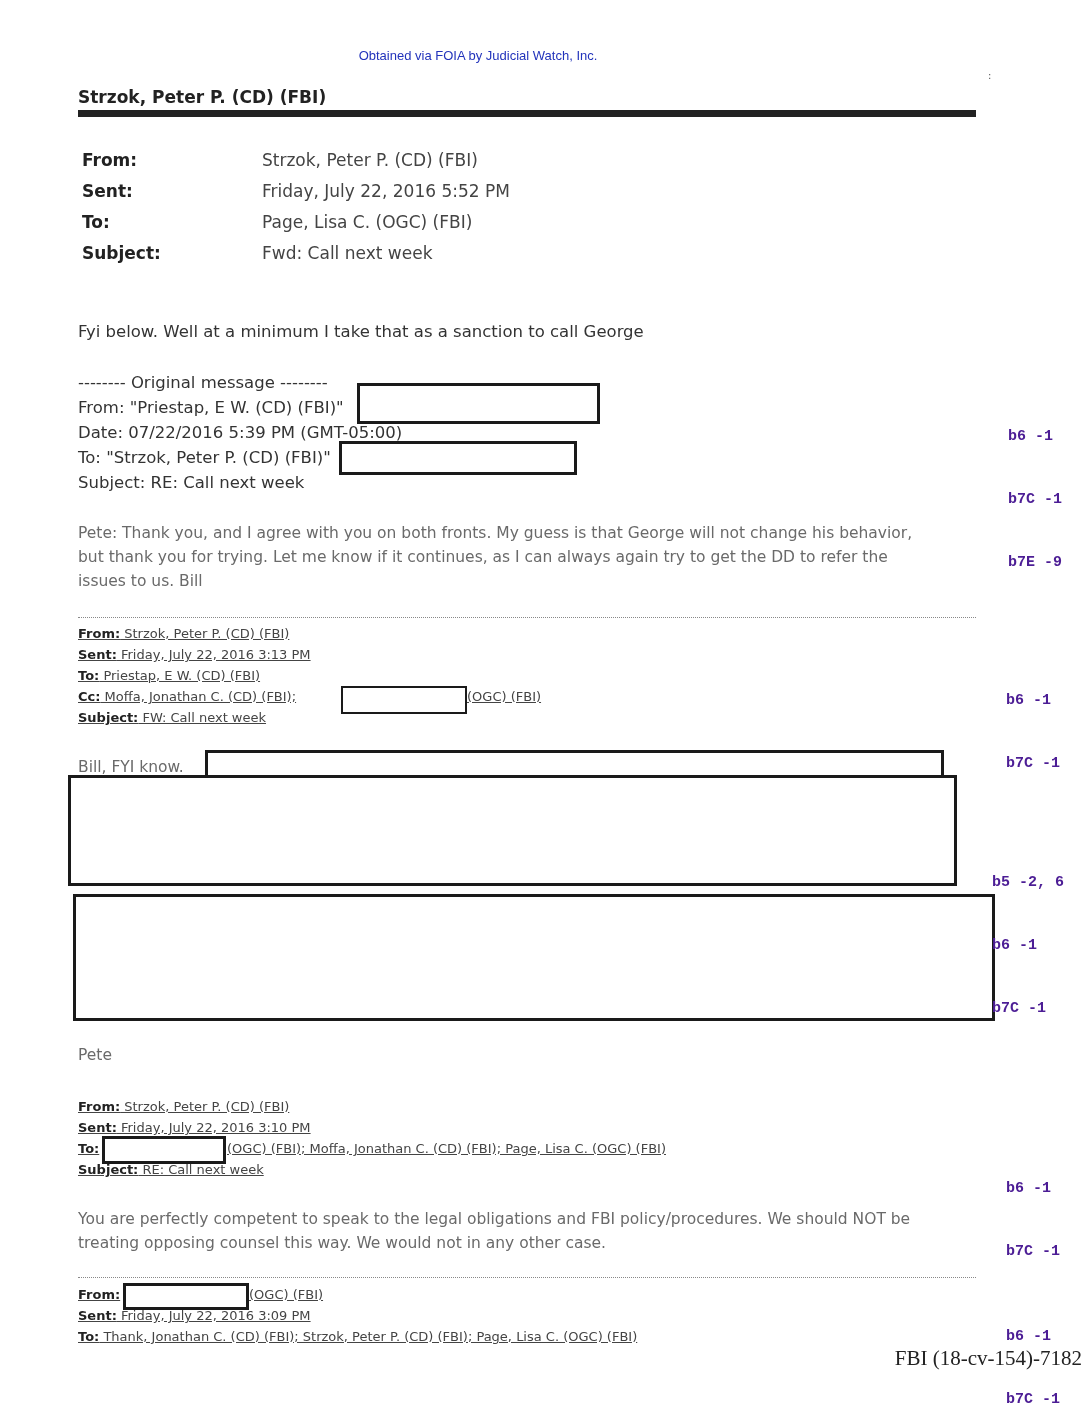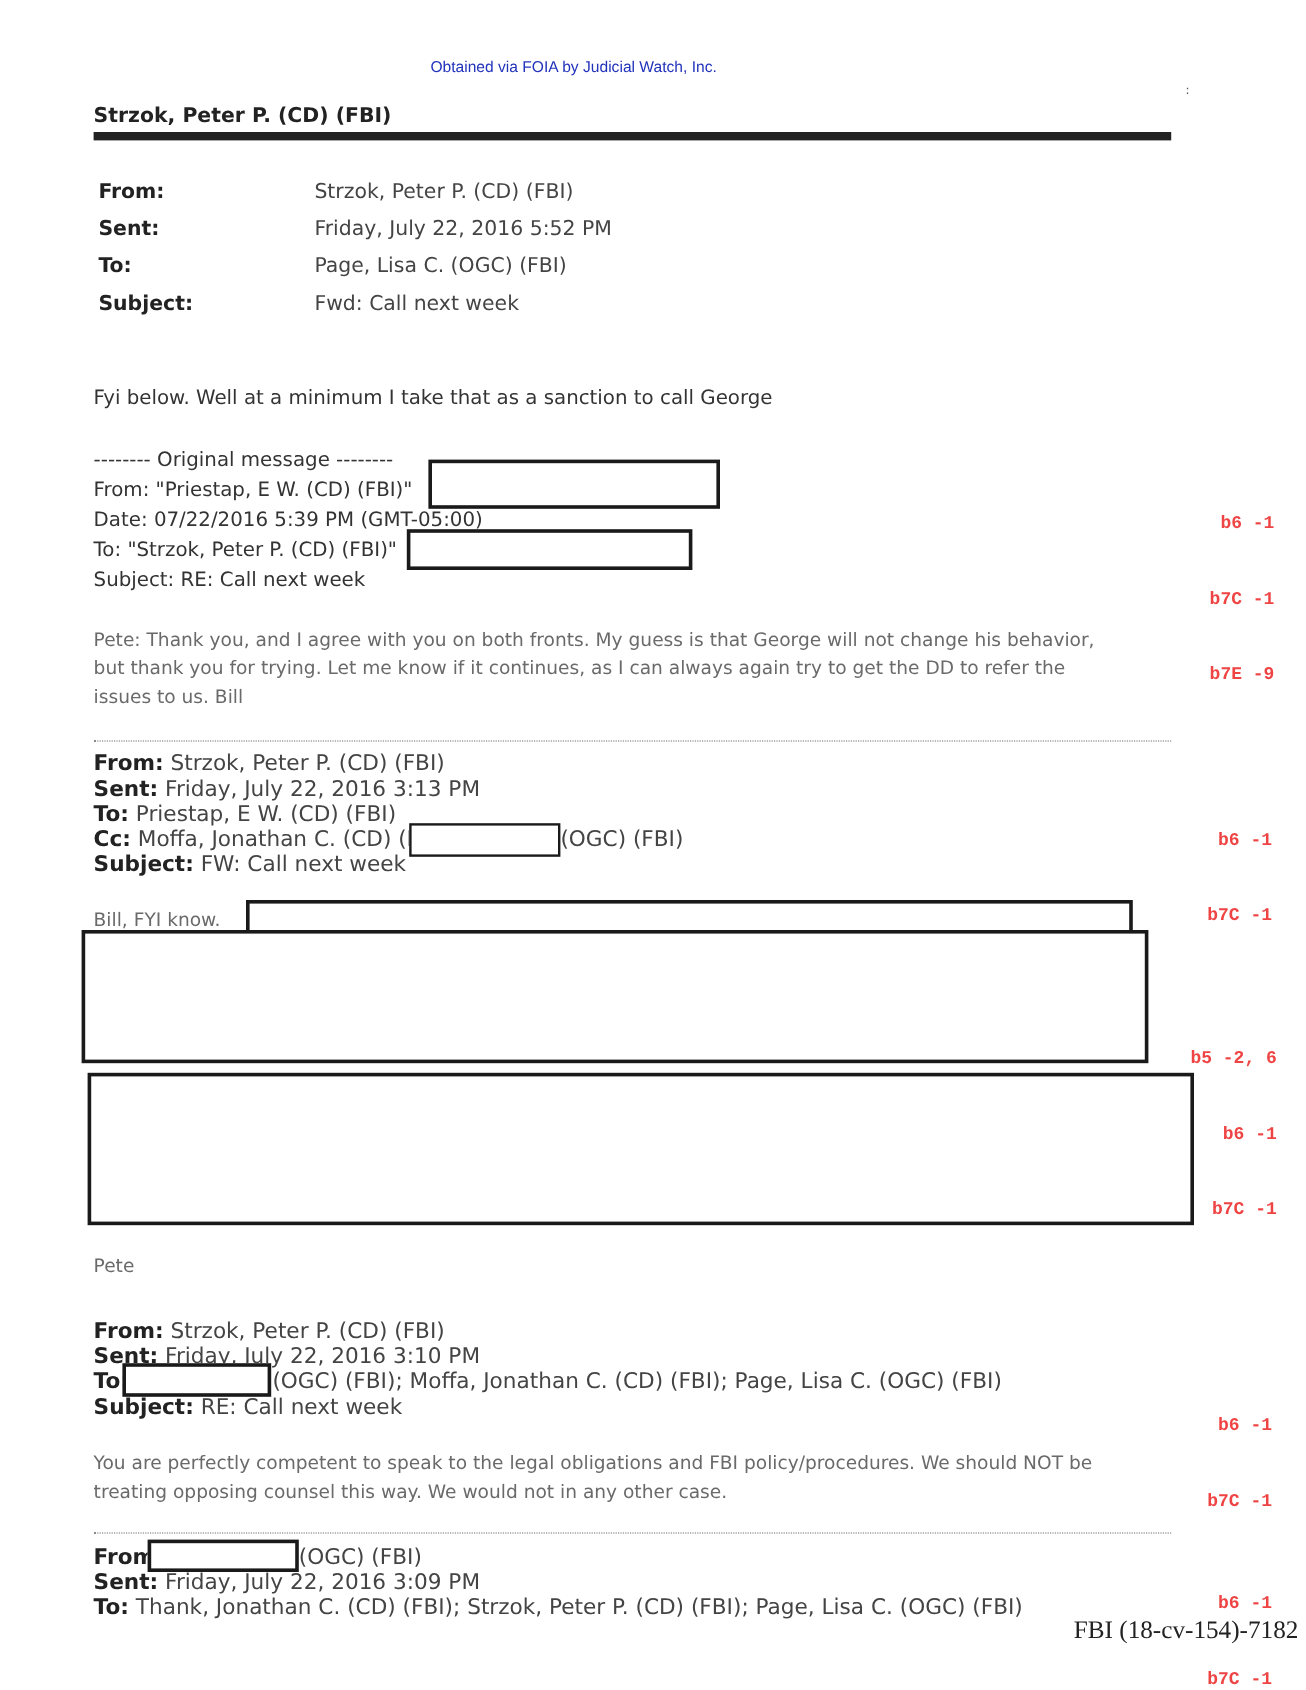--- a/index.html
+++ b/index.html
@@ -8,26 +8,26 @@
   .abs { position: absolute; }
   .foia { left: 0; width: 956px; top: 48px; text-align: center; color: #2233bb;
           font-family: "Liberation Sans", sans-serif; font-size: 13px; }
   .doc-title { left: 78px; top: 87px; font-size: 17px; font-weight: bold; color: #222; }
   .title-rule { left: 78px; top: 110px; width: 898px; height: 7px; background: #222; }
   .hdr { font-size: 17px; color: #333; }
   .hdr-label { left: 82px; font-weight: bold; color: #222; }
   .hdr-value { left: 262px; color: #444; }
   .body-text { left: 78px; font-size: 16.5px; color: #333; white-space: nowrap; }
   .light { color: #6a6a6a; font-size: 15.5px; }
-  .meta { left: 78px; font-size: 18px; color: #444; white-space: nowrap; }
+  .meta { left: 78px; font-size: 13px; color: #444; white-space: nowrap; text-decoration: underline; }
   .meta b { color: #222; }
   .redact { position: absolute; border: 2px solid #1a1a1a; background: #fff; box-sizing: border-box; }
   .redact.thick { border-width: 3px; }
   .exempt { font-family: "Liberation Mono", "DejaVu Sans Mono", monospace; font-size: 15px;
-            font-weight: bold; color: #ef4444; line-height: 21px; white-space: pre; text-align: right; }
+            font-weight: bold; color: #4c1d95; line-height: 21px; white-space: pre; }
   .dots { height: 0; border-top: 1px dotted #888; }
   .bates { right: 6px; top: 1346px; font-family: "Liberation Serif", serif; font-size: 21px; color: #222; }
   .tick { left: 988px; top: 70px; font-size: 10px; color: #555; }
 </style>
 </head>
 <body>
 
 <div class="abs foia">Obtained via FOIA by Judicial Watch, Inc.</div>
 <div class="abs tick">:</div>
 <div class="abs doc-title">Strzok, Peter P. (CD) (FBI)</div>

